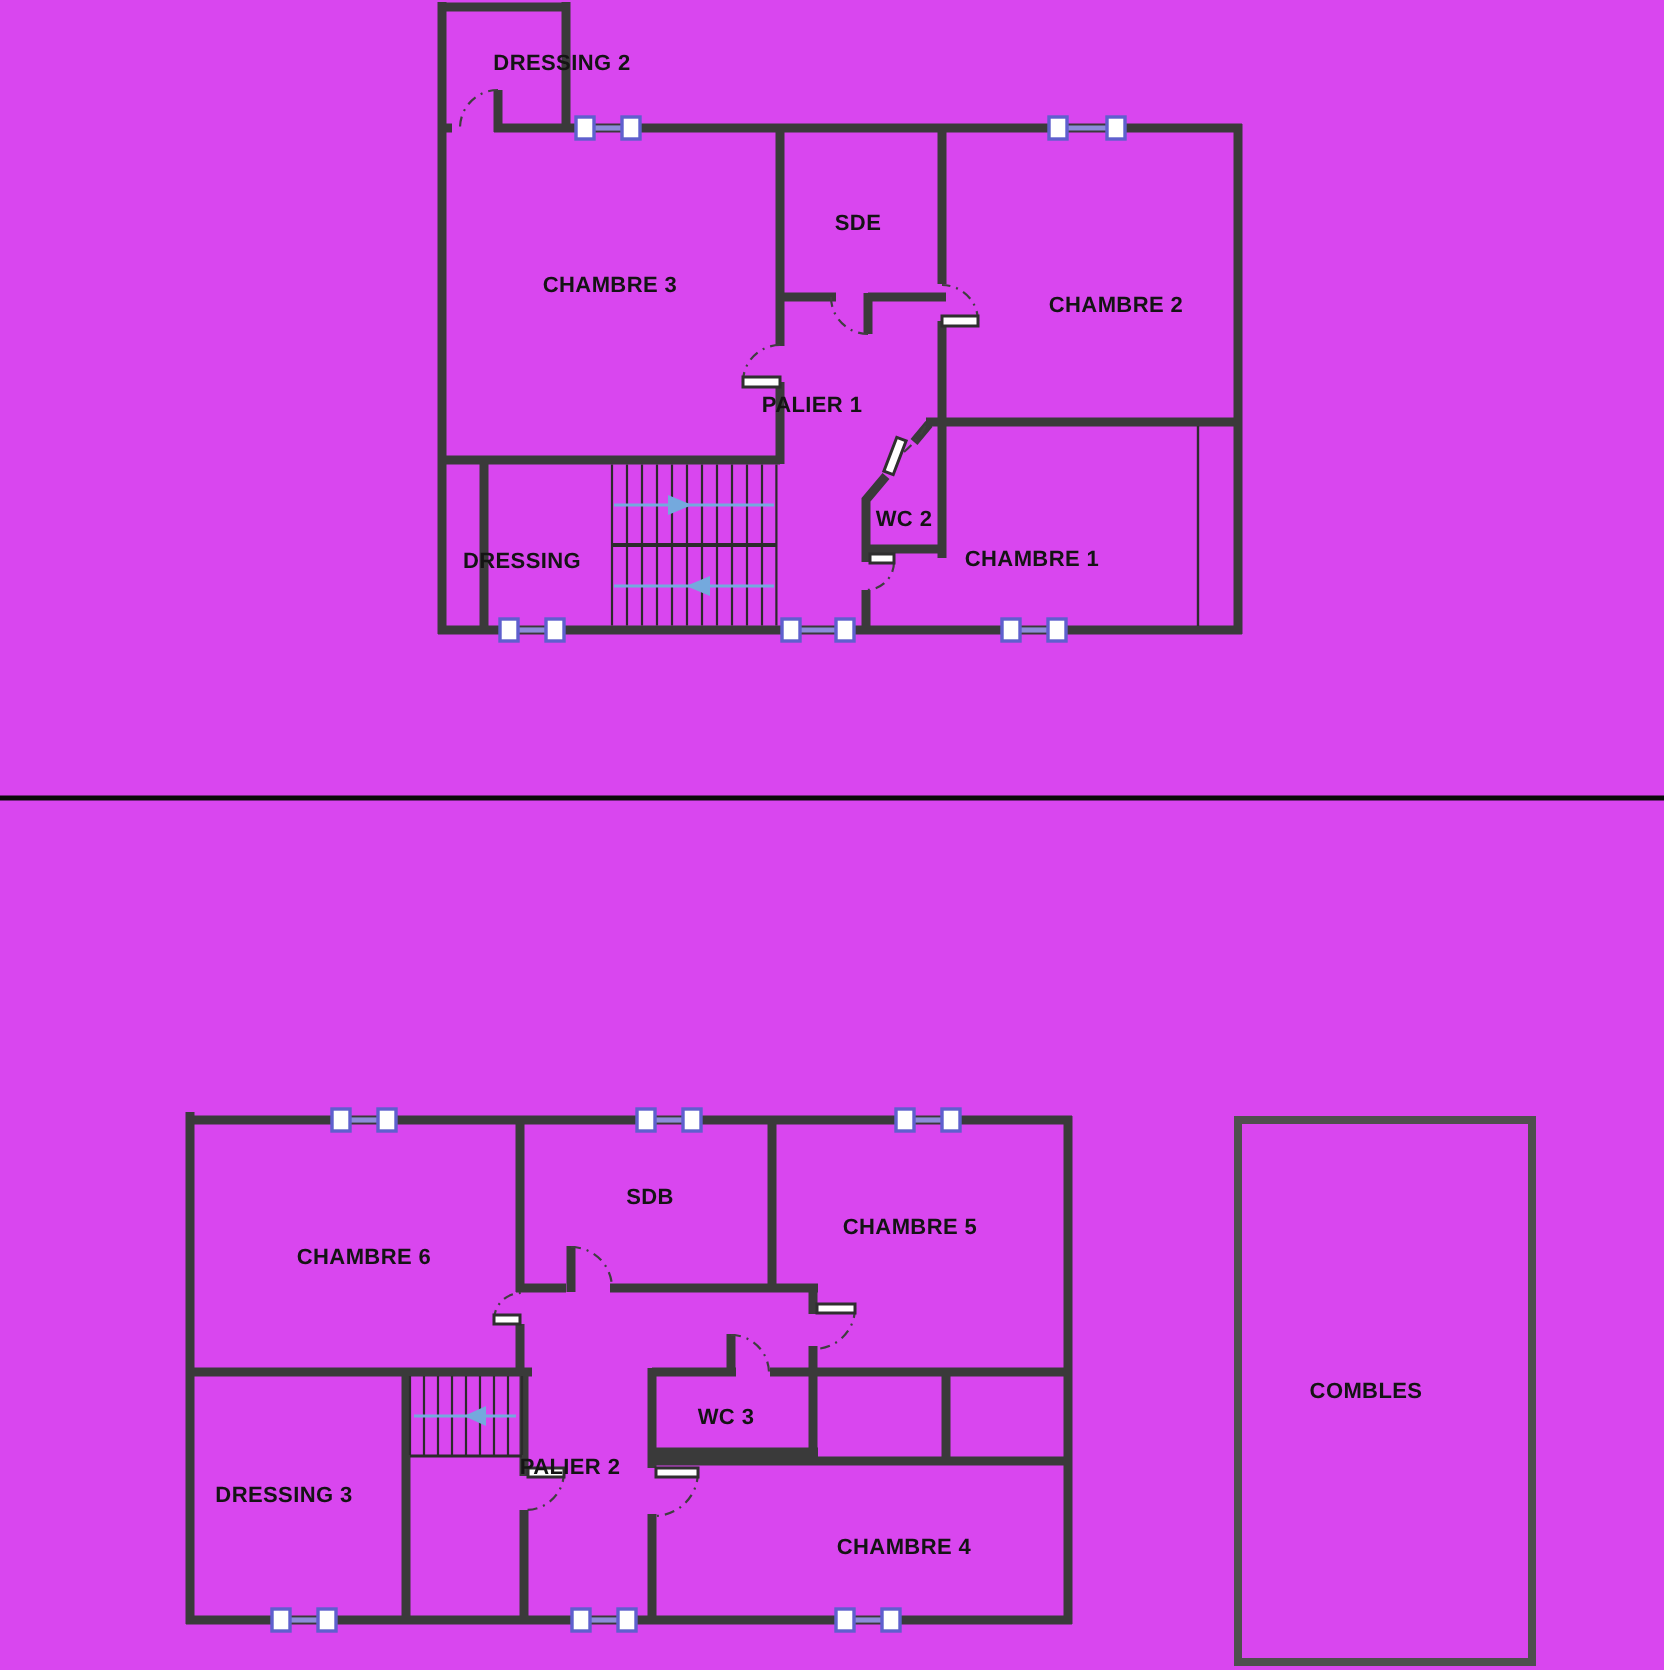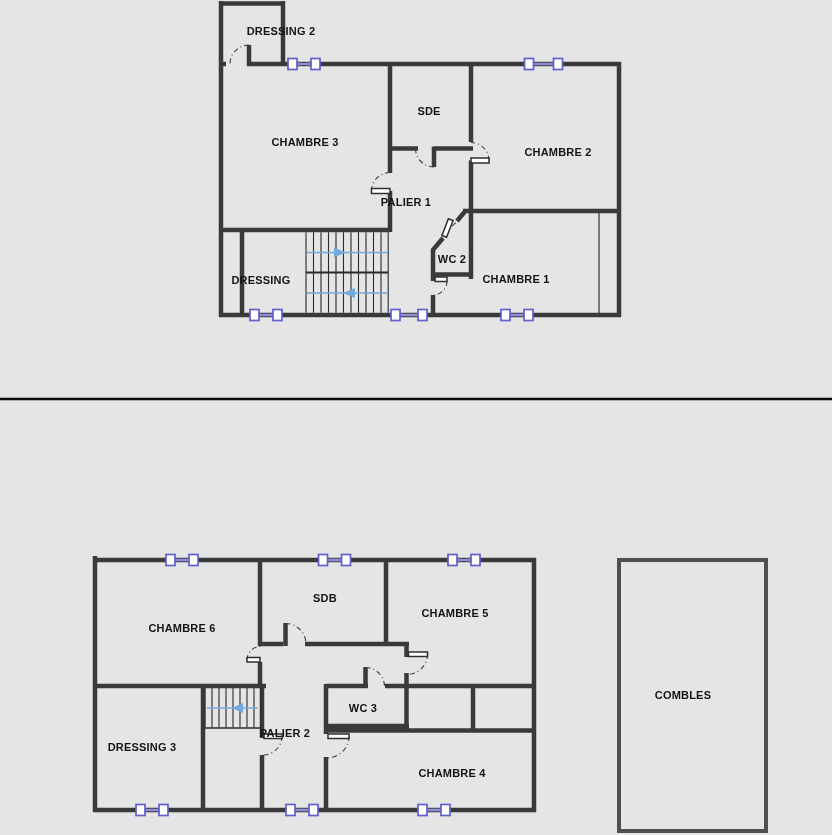--- a/index.html
+++ b/index.html
@@ -1,16 +1,16 @@
 <!DOCTYPE html>
 <html><head>
 <meta charset="utf-8">
 <style>
   html,body{margin:0;padding:0;background:#ffffff;}
-  .canvas{position:relative;width:832px;height:835px;background:#e5e5e5;overflow:hidden;}
+  .canvas{position:relative;width:832px;height:835px;background:#d946ef;overflow:hidden;}
   svg{display:block;}
   text.room-label{
     font-family:"Liberation Sans","DejaVu Sans",sans-serif;
     font-weight:bold;
     font-size:11px;
     fill:#141414;
     letter-spacing:.2px;
     text-anchor:middle;
   }
 </style>

